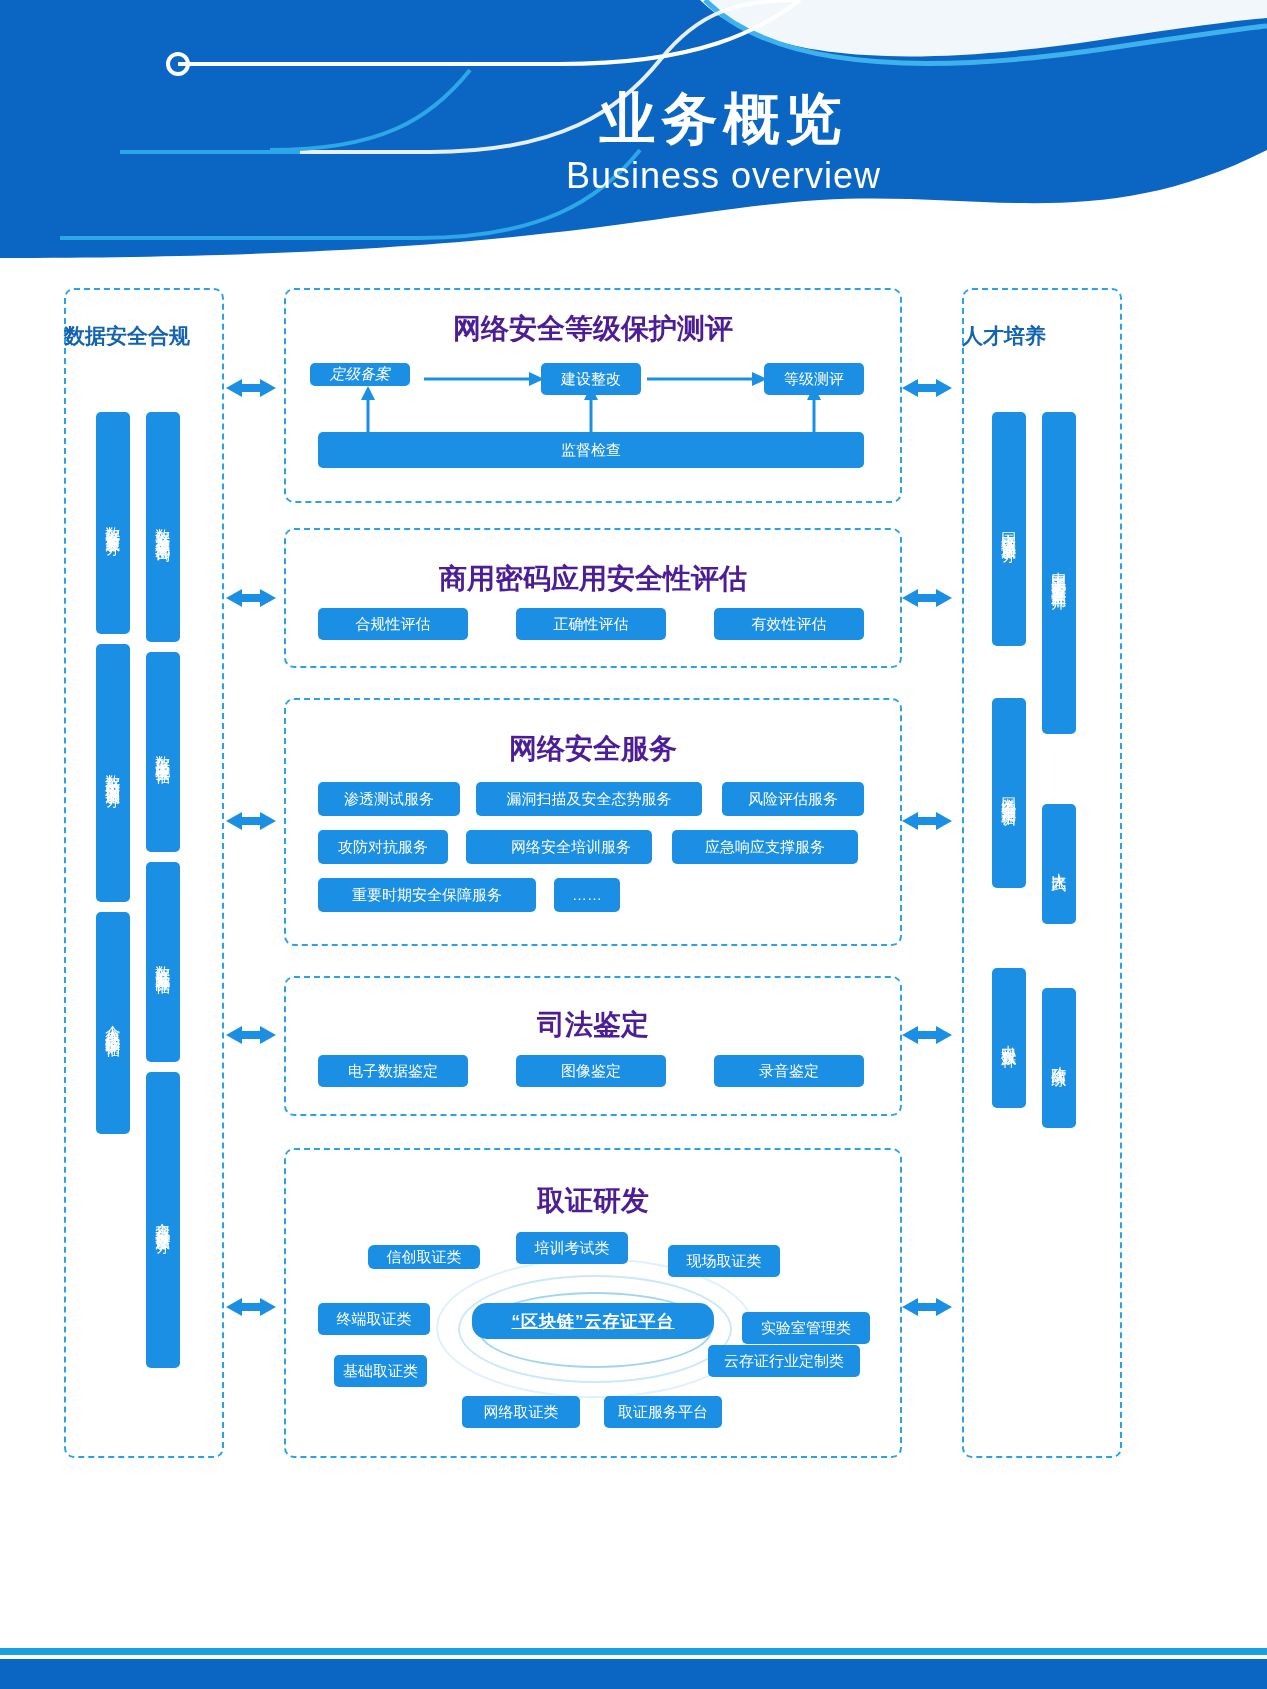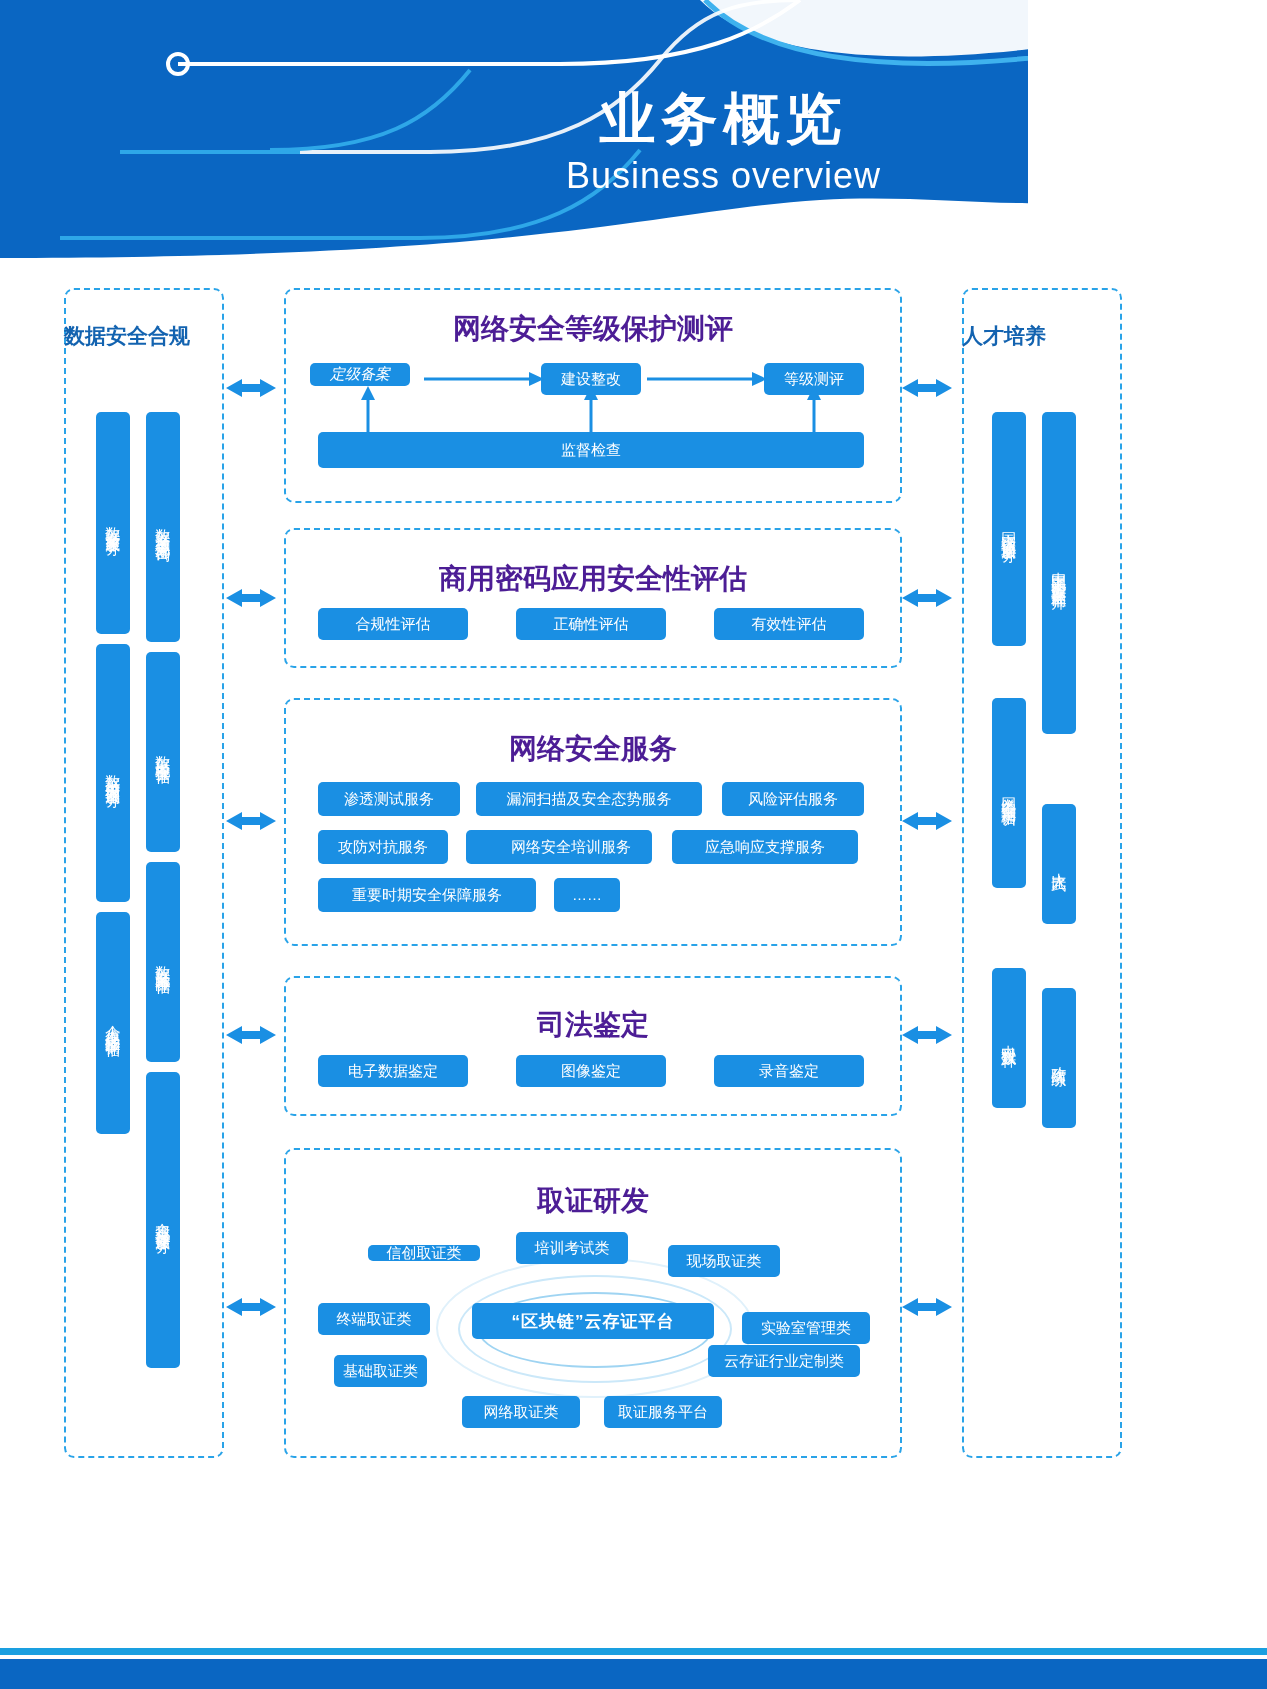--- a/index.html
+++ b/index.html
@@ -4,21 +4,21 @@
 <style>
   html,body{margin:0;padding:0;}
   body{
     width:1267px;height:1689px;position:relative;overflow:hidden;
     background:#ffffff;
     font-family:"Liberation Sans","DejaVu Sans",sans-serif;
     color:#0b4f9e;
   }
 
   
-  .header{position:absolute;left:0;top:0;width:1012px;height:258px;overflow:hidden;padding-left:16px;}
+  .header{position:absolute;left:0;top:0;width:1267px;height:258px;overflow:hidden;}
   .hdr-svg{position:absolute;left:0;top:0;}
   .title-cn{
     position:absolute;left:0;top:82px;width:1267px;text-align:center;
     font-size:56px;font-weight:bold;color:#ffffff;letter-spacing:6px;
     transform:translateX(90px);
   }
   .title-en{
     position:absolute;left:0;top:155px;width:1267px;text-align:center;
     font-size:36px;color:#ffffff;letter-spacing:1px;
     transform:translateX(90px);
@@ -55,23 +55,23 @@
     padding:8px 0;
   }
 
   
   .ellipse{
     position:absolute;border:2px solid #9fd4f2;border-radius:50%;
   }
   .ellipse.e2{border-color:#cbe8f9;}
   .ellipse.e3{border-color:#e0f1fb;}
   .center-chip{
-    position:absolute;background:#1a8fe3;color:#fff;border-radius:5px;
+    position:absolute;background:#1a8fe3;color:#fff;border-radius:15px;
     display:flex;align-items:center;justify-content:center;
-    font-size:17px;letter-spacing:1px;font-weight:bold;
+    font-size:17px;letter-spacing:1px;font-weight:bold;text-decoration:underline;
   }
 </style>
 </head>
 <body>
 
 <div class="header">
   <svg class="hdr-svg" width="1267" height="258" viewBox="0 0 1267 258">
     <path d="M0,0 H1267 V150 C1100,235 980,190 820,200 C660,210 540,258 0,258 Z" fill="#0a66c2"></path>
     <path d="M700,0 C760,60 900,70 1100,40 C1180,28 1240,20 1267,18 V0 Z" fill="#ffffff" opacity="0.95"></path>
     <path d="M705,0 C770,66 910,78 1110,48 C1190,36 1245,28 1267,26" fill="none" stroke="#3fb2ee" stroke-width="5"></path>
@@ -199,21 +199,21 @@
 
 <div class="dash" style="left:284px;top:1148px;width:618px;height:310px;"></div>
 <div class="sec-title" style="left:284px;top:1182px;width:618px;">取证研发</div>
 
 <div class="ellipse e3" style="left:436px;top:1258px;width:314px;height:136px;"></div>
 <div class="ellipse e2" style="left:458px;top:1275px;width:270px;height:104px;"></div>
 <div class="ellipse" style="left:478px;top:1292px;width:230px;height:72px;"></div>
 
 <div class="center-chip" style="left:472px;top:1303px;width:242px;height:36px;">“区块链”云存证平台</div>
 
-<div class="chip" style="left:368px;top:1245px;width:112px;height:16px;">信创取证类</div>
+<div class="chip" style="left:368px;top:1245px;width:112px;height:24px;border-radius:6px;">信创取证类</div>
 <div class="chip" style="left:516px;top:1232px;width:112px;height:32px;">培训考试类</div>
 <div class="chip" style="left:668px;top:1245px;width:112px;height:32px;">现场取证类</div>
 <div class="chip" style="left:318px;top:1303px;width:112px;height:32px;">终端取证类</div>
 <div class="chip" style="left:742px;top:1312px;width:128px;height:32px;">实验室管理类</div>
 <div class="chip" style="left:334px;top:1355px;width:93px;height:32px;">基础取证类</div>
 <div class="chip" style="left:708px;top:1345px;width:152px;height:32px;">云存证行业定制类</div>
 <div class="chip" style="left:462px;top:1396px;width:118px;height:32px;">网络取证类</div>
 <div class="chip" style="left:604px;top:1396px;width:118px;height:32px;">取证服务平台</div>
 
 <div class="footer">

